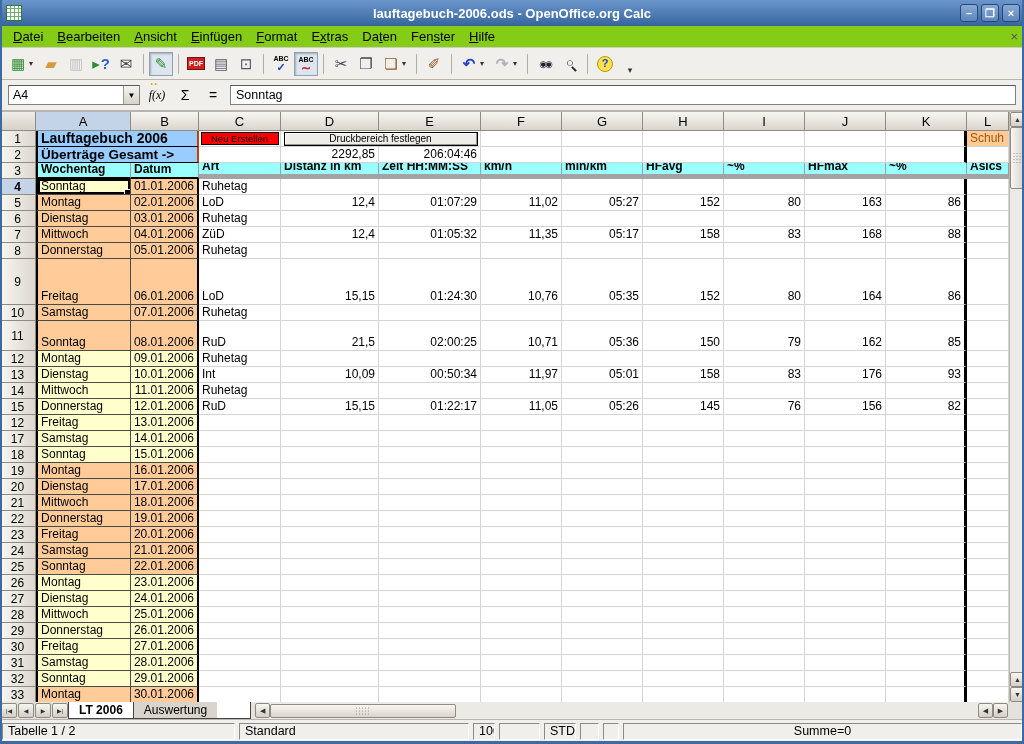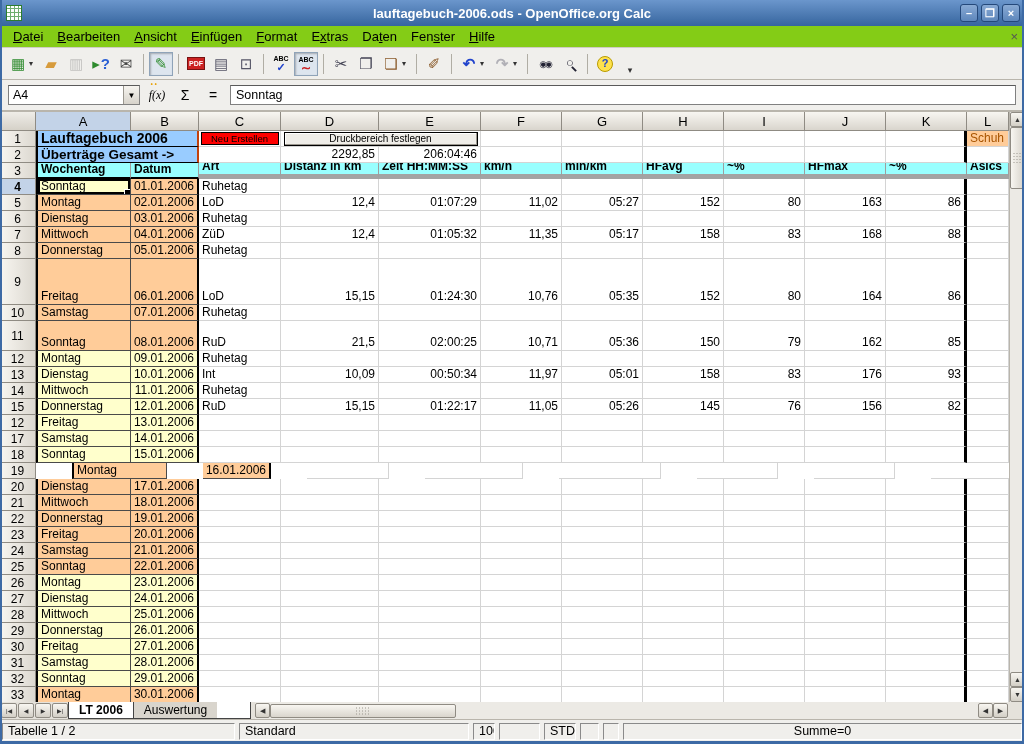--- a/index.html
+++ b/index.html
@@ -493,21 +493,21 @@
               <div class="cell w-d num"></div>
               <div class="cell w-e num"></div>
               <div class="cell w-f num"></div>
               <div class="cell w-g num"></div>
               <div class="cell w-h num"></div>
               <div class="cell w-i num"></div>
               <div class="cell w-j num"></div>
               <div class="cell w-k k num"></div>
               <div class="cell w-l"></div>
             </div>
-            <div class="grow" style="height: 16px; gap: 36px;">
+            <div class="grow" style="height: 16px;">
               <div class="rh">19</div>
               <div class="cell w-a a bg-orange">Montag</div>
               <div class="cell w-b b num bg-orange">16.01.2006</div>
               <div class="cell w-c"></div>
               <div class="cell w-d num"></div>
               <div class="cell w-e num"></div>
               <div class="cell w-f num"></div>
               <div class="cell w-g num"></div>
               <div class="cell w-h num"></div>
               <div class="cell w-i num"></div>

